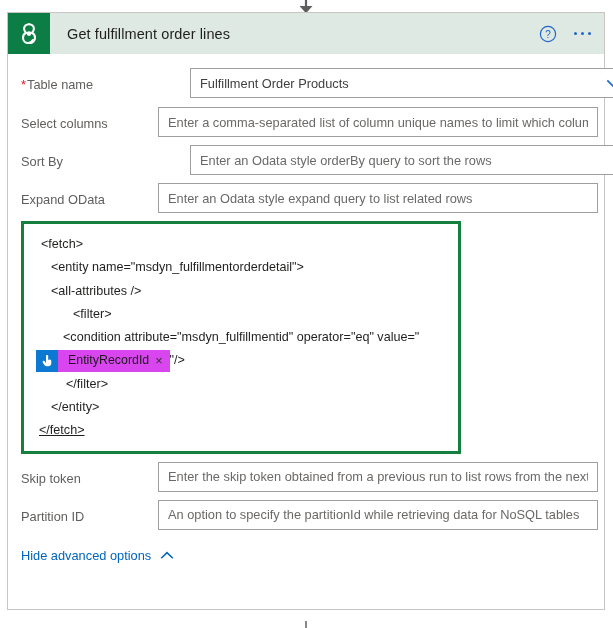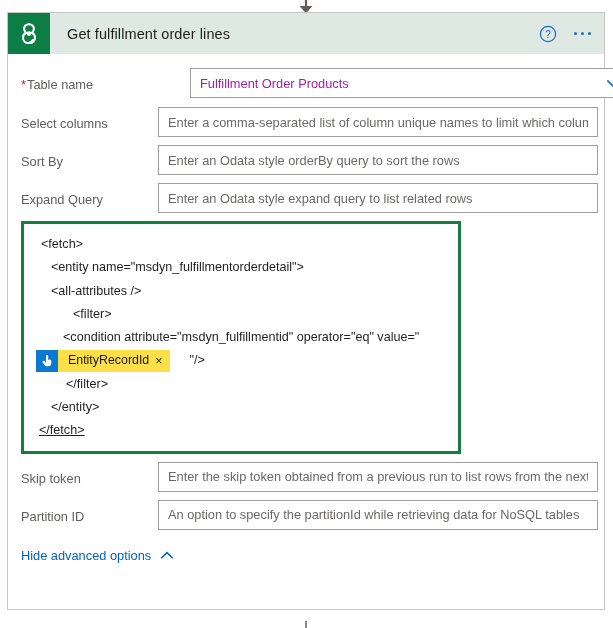--- a/index.html
+++ b/index.html
@@ -142,21 +142,21 @@
     overflow: hidden;
   }
   .txtinput .placeholder {
     font-size: 12.8px;
     color: #6b6967;
     white-space: nowrap;
     overflow: hidden;
   }
   .txtinput .value {
     font-size: 12.8px;
-    color: #a21caf;
+    color: #404040;
     white-space: nowrap;
     overflow: hidden;
   }
   .dropdown .value { flex: 1 1 auto; }
   .chevron-down {
     flex: 0 0 auto;
     width: 14px;
     height: 10px;
     margin-left: 8px;
   }
@@ -185,22 +185,22 @@
   .ind-chip { padding-left: 3px; }
   .ind-5 { padding-left: 33px; }
   .ind-6 { padding-left: 18px; }
   .ind-7 { padding-left: 6px; text-decoration: underline; }
 
   
   .token-chip {
     display: inline-flex;
     align-items: center;
     height: 22px;
-    background: #fde047;
-    margin-right: 20px;
+    background: #d946ef;
+    margin-right: 0;
   }
   .token-chip .chip-icon {
     width: 22px;
     height: 22px;
     background: #0b78d1;
     display: flex;
     align-items: center;
     justify-content: center;
     flex: 0 0 22px;
   }
@@ -291,31 +291,31 @@
       <div class="field-row" style="margin-top:9px;">
         <div class="field-label">Select columns</div>
         <div class="field-control">
           <div class="txtinput">
             <span class="placeholder">Enter a comma-separated list of column unique names to limit which columns are returned</span>
           </div>
         </div>
       </div>
 
 
+      <div class="field-row" style="margin-top:8px;gap:32px;">
+        <div class="field-label">Sort By</div>
+        <div class="field-control">
+          <div class="txtinput">
+            <span class="placeholder">Enter an Odata style orderBy query to sort the rows</span>
+          </div>
+        </div>
+      </div>
+
       <div class="field-row" style="margin-top:8px;">
-        <div class="field-label">Sort By</div>
-        <div class="field-control">
-          <div class="txtinput">
-            <span class="placeholder">Enter an Odata style orderBy query to sort the rows</span>
-          </div>
-        </div>
-      </div>
-
-      <div class="field-row" style="margin-top:8px;">
-        <div class="field-label">Expand Query</div>
+        <div class="field-label">Expand OData</div>
         <div class="field-control">
           <div class="txtinput">
             <span class="placeholder">Enter an Odata style expand query to list related rows</span>
           </div>
         </div>
       </div>
 
       <div class="field-row" style="margin-top:8px;">
         <div class="field-control">
           <div class="codebox">

